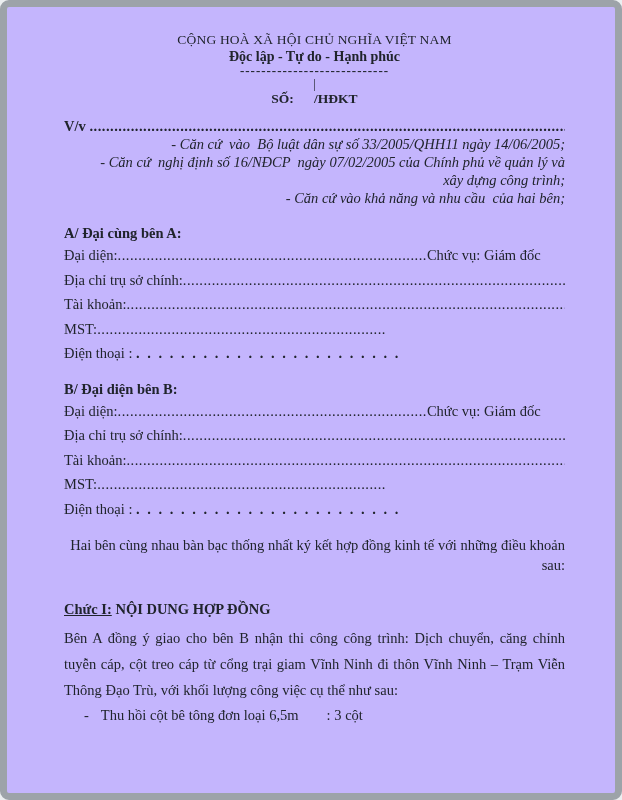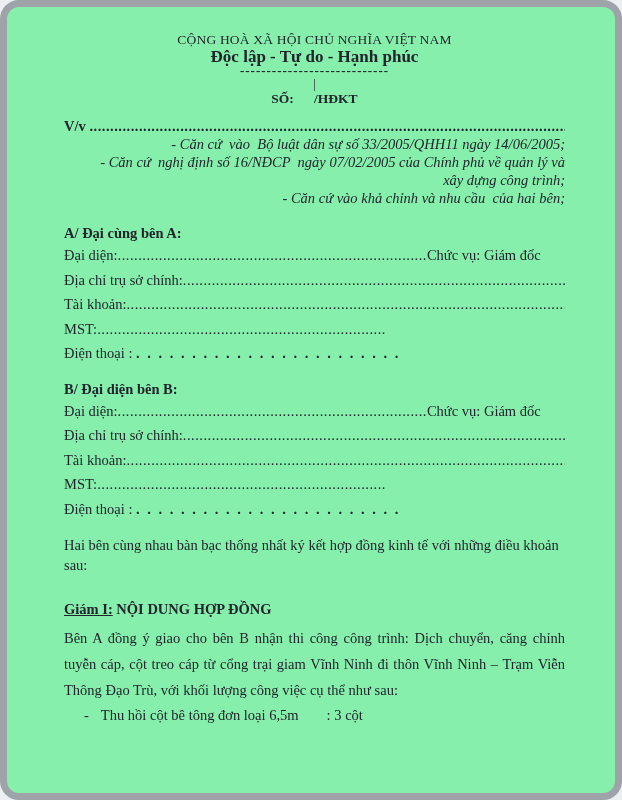--- a/index.html
+++ b/index.html
@@ -1,43 +1,43 @@
 <!DOCTYPE html>
 <html><head>
 <meta charset="utf-8">
 <style>
   html,body{margin:0;padding:0;background:#eceff1;}
   .frame{
     width:622px;height:800px;box-sizing:border-box;
-    border:7px solid #9da3a9;border-radius:19px;background:#86efac;
+    border:7px solid #9da3a9;border-radius:9px;background:#c4b5fd;
     overflow:hidden;
   }
   .doc{
     box-sizing:border-box;width:100%;height:100%;
     padding:24px 50px 0 57px;
     font-family:"Liberation Serif","DejaVu Serif",serif;
     color:#20242c;font-size:14.5px;
   }
   .center{text-align:center;}
   .nat{font-size:13.5px;line-height:17px;letter-spacing:.2px;}
-  .motto{font-size:17px;line-height:17px;font-weight:bold;}
+  .motto{font-size:14px;line-height:17px;font-weight:bold;}
   .dashes{line-height:11px;font-weight:bold;letter-spacing:1px;font-size:13px;}
   .caret{line-height:15px;font-size:13px;}
   .title{font-size:20px;line-height:24px;margin:2px 0 0 0;font-weight:bold;word-spacing:2px;white-space:pre-wrap;}
   .so{font-size:13.5px;line-height:16px;white-space:pre-wrap;font-weight:bold;}
   .vv{margin-top:10px;line-height:18px;font-weight:bold;white-space:pre;overflow:hidden;}
   .recital{font-style:italic;line-height:18px;text-indent:22px;margin:0;white-space:pre-wrap;text-align:right;}
   .opening{margin-top:6px;line-height:20px;font-style:italic;white-space:pre-wrap;}
   .sec-heading{font-weight:bold;line-height:20px;}
   .sec-a{margin-top:16px;}
   .sec-b{margin-top:13px;}
   .frow{white-space:pre;overflow:hidden;line-height:24.5px;}
   .dots{letter-spacing:.5px;}
   .phone-dots{font-weight:bold;letter-spacing:2px;}
-  .agreement{margin-top:14px;line-height:20px;}
+  .agreement{margin-top:14px;line-height:20px;text-align:right;}
   .article-heading{margin-top:24px;line-height:20px;font-weight:bold;}
   .article-label{text-decoration:underline;}
   .article-body{margin:6px 0 0 0;line-height:26px;text-align:justify;}
   .bullet{line-height:25px;margin-left:20px;}
   .bullet .dash{margin-right:12px;}
   .bullet .val{margin-left:28px;}
 </style>
 </head>
 <body>
 
@@ -47,37 +47,37 @@
     <div class="center nat">CỘNG HOÀ XÃ HỘI CHỦ NGHĨA VIỆT NAM</div>
     <div class="center motto">Độc lập - Tự do - Hạnh phúc</div>
     <div class="center dashes">----------------------------</div>
     <div class="center caret">|</div>
     <div class="center so">SỐ:      /HĐKT</div>
 
     <div class="vv"><span>V/v </span><span class="dots">......................................................................................................................................................</span></div>
 
     <p class="recital">- Căn cứ  vào  Bộ luật dân sự số 33/2005/QHH11 ngày 14/06/2005;</p>
     <p class="recital">- Căn cứ  nghị định số 16/NĐCP  ngày 07/02/2005 của Chính phủ về quản lý và xây dựng công trình;</p>
-    <p class="recital">- Căn cứ vào khả chỉnh và nhu cầu  của hai bên;</p>
+    <p class="recital">- Căn cứ vào khả năng và nhu cầu  của hai bên;</p>
 
 
     <div class="sec-a sec-heading">A/ Đại cùng bên A:</div>
     <div class="frow"><span>Đại diện:</span><span class="dots">...........................................................................</span><span>Chức vụ: Giám đốc</span></div>
     <div class="frow"><span>Địa chỉ trụ sở chính:</span><span class="dots">......................................................................................................................................................</span></div>
     <div class="frow"><span>Tài khoản:</span><span class="dots">......................................................................................................................................................</span></div>
     <div class="frow"><span>MST:</span><span class="dots">......................................................................</span></div>
     <div class="frow"><span>Điện thoại : </span><span class="phone-dots">. . . . . . . . . . . . . . . . . . . . . . . .</span></div>
 
     <div class="sec-b sec-heading">B/ Đại diện bên B:</div>
     <div class="frow"><span>Đại diện:</span><span class="dots">...........................................................................</span><span>Chức vụ: Giám đốc</span></div>
     <div class="frow"><span>Địa chỉ trụ sở chính:</span><span class="dots">......................................................................................................................................................</span></div>
     <div class="frow"><span>Tài khoản:</span><span class="dots">......................................................................................................................................................</span></div>
     <div class="frow"><span>MST:</span><span class="dots">......................................................................</span></div>
     <div class="frow"><span>Điện thoại : </span><span class="phone-dots">. . . . . . . . . . . . . . . . . . . . . . . .</span></div>
 
     <div class="agreement">Hai bên cùng nhau bàn bạc thống nhất ký kết hợp đồng kinh tế với những điều khoản sau:</div>
 
-    <div class="article-heading"><span class="article-label">Giám I:</span><span> NỘI DUNG HỢP ĐỒNG</span></div>
+    <div class="article-heading"><span class="article-label">Chức I:</span><span> NỘI DUNG HỢP ĐỒNG</span></div>
     <p class="article-body">Bên A đồng ý giao cho bên B nhận thi công công trình: Dịch chuyển, căng chỉnh tuyễn cáp, cột treo cáp từ cổng trại giam Vĩnh Ninh đi thôn Vĩnh Ninh – Trạm Viễn Thông Đạo Trù, với khối lượng công việc cụ thể như sau:</p>
     <div class="bullet"><span class="dash">-</span><span>Thu hồi cột bê tông đơn loại 6,5m</span><span class="val">: 3 cột</span></div>
 
   </div>
 </div>
 
 </body></html>

